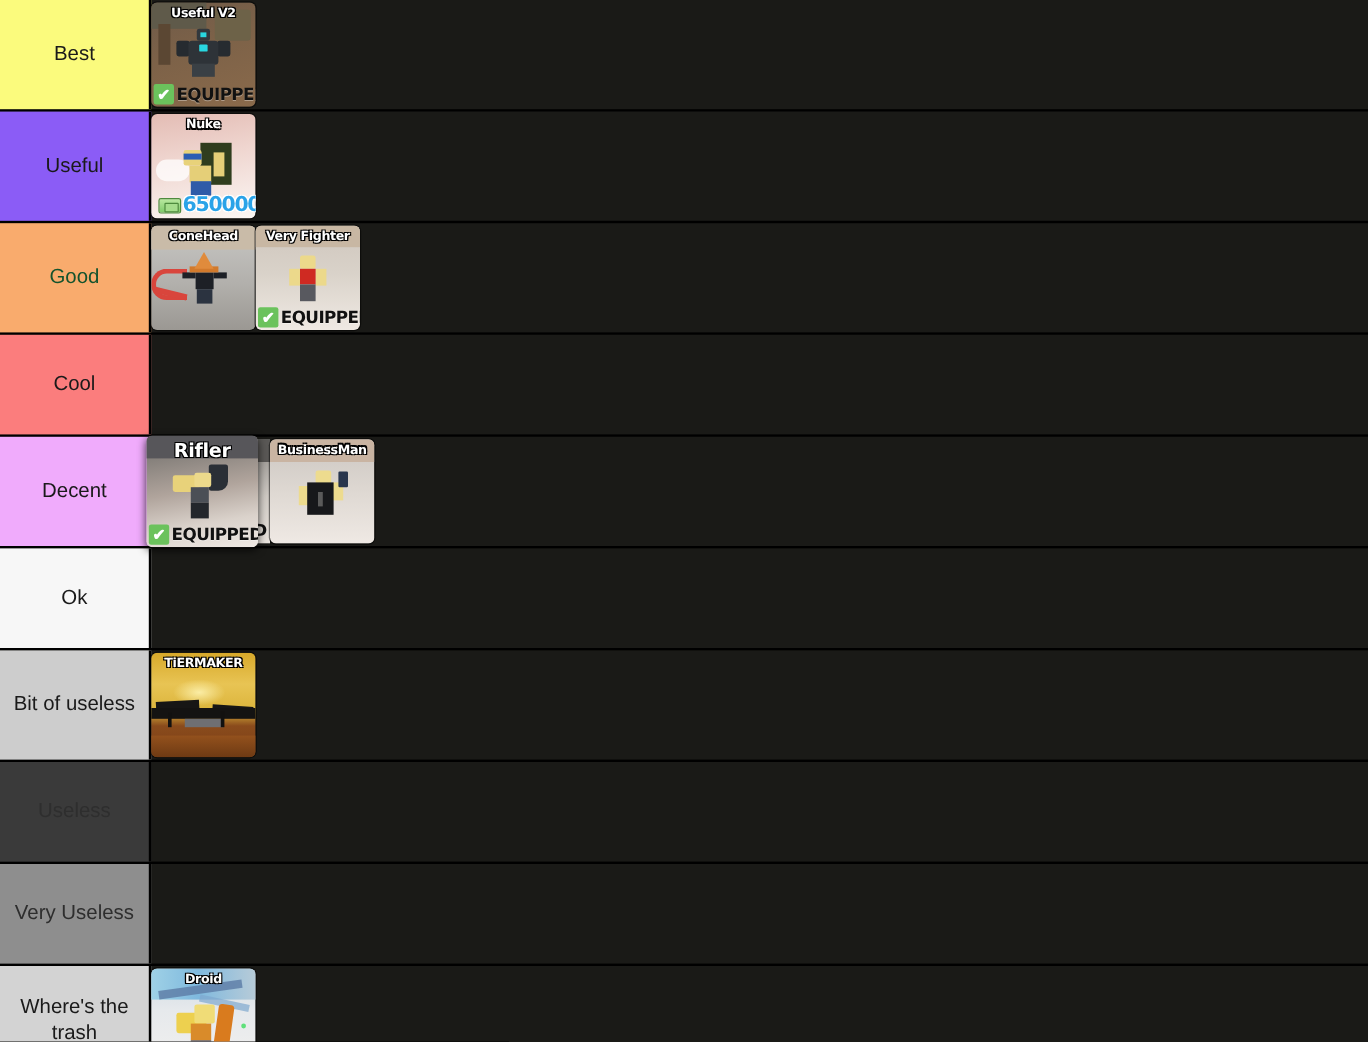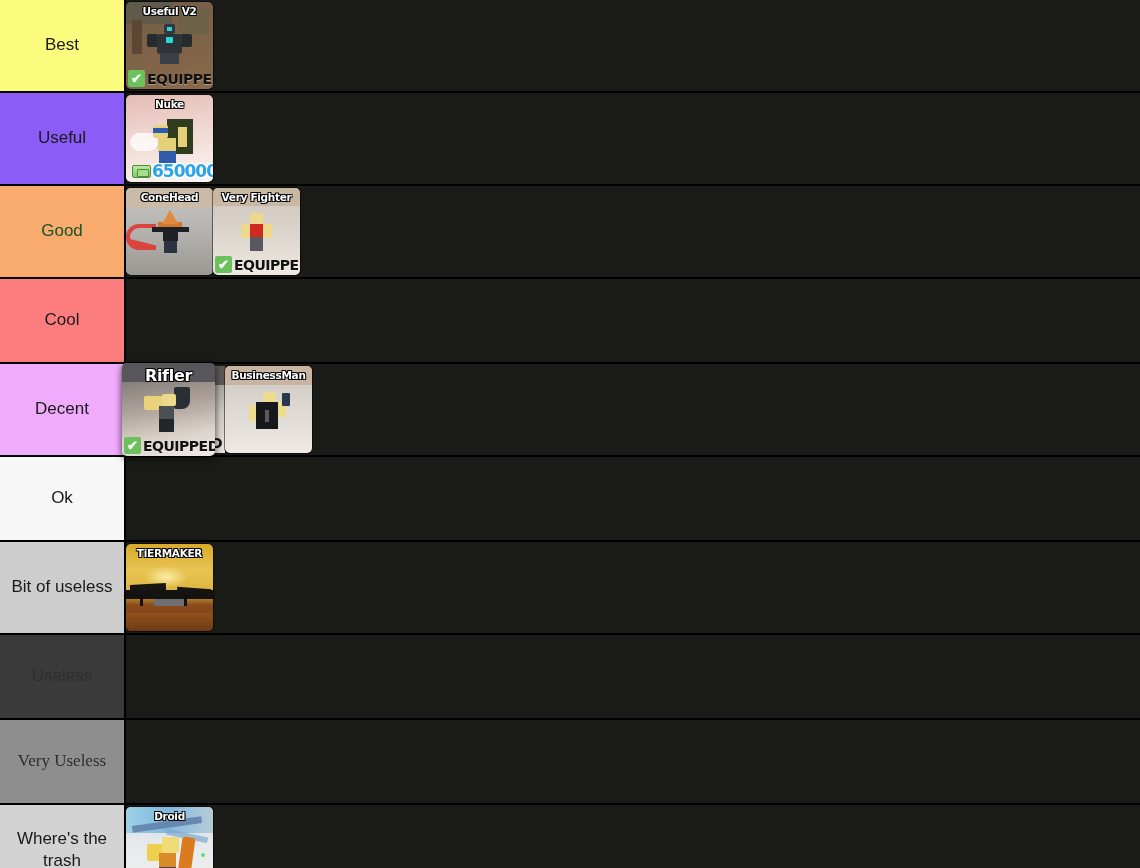--- a/index.html
+++ b/index.html
@@ -409,21 +409,21 @@
             <span class="gnd"></span>
           </div>
           <div class="item-name">TiERMAKER</div>
         </div>
       </div>
     </div>
     <div class="tier-row" style="height: 85px; background: rgb(26, 26, 23);">
       <div class="tier-label" style="background: rgb(58, 58, 58); color: rgb(46, 46, 46);">Useless</div>
       <div class="tier-items"></div>
     </div>
-    <div class="tier-row" style="height: 85px; background: rgb(26, 26, 23); font-family: Liberation Serif, serif;">
+    <div class="tier-row" style="height: 85px; background: rgb(26, 26, 23);">
       <div class="tier-label" style="background: rgb(142, 142, 142); color: rgb(46, 46, 46);">Very Useless</div>
       <div class="tier-items"></div>
     </div>
     <div class="tier-row" style="height: 90px; background: rgb(26, 26, 23);">
       <div class="tier-label" style="background: rgb(211, 211, 211); color: rgb(26, 26, 26);">Where's the trash</div>
       <div class="tier-items">
         <div class="item">
           <div class="scene bg-ar">
             <span class="sky"></span>
             <span class="beam"></span>

